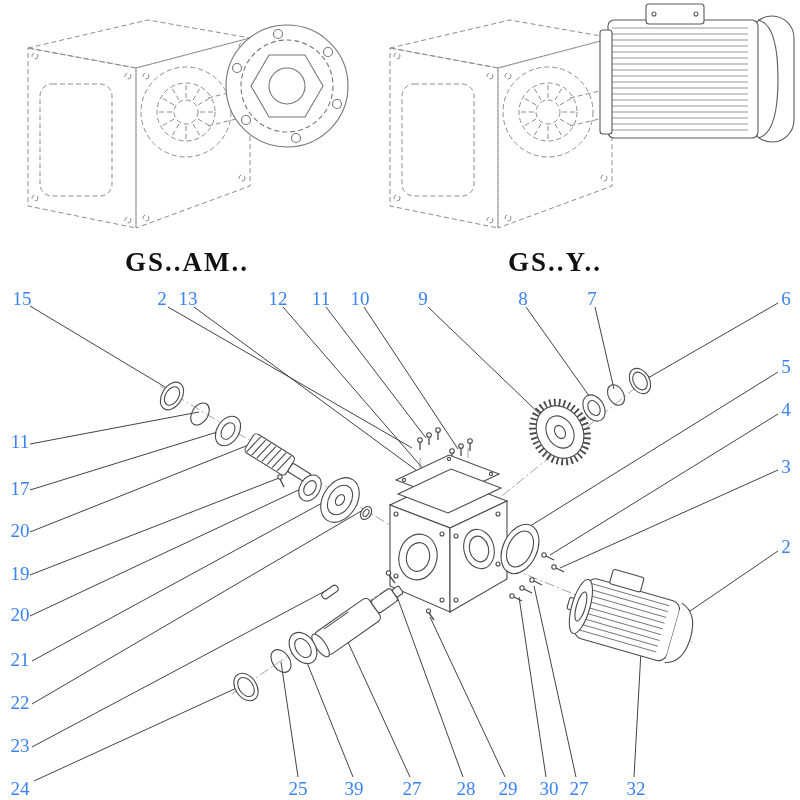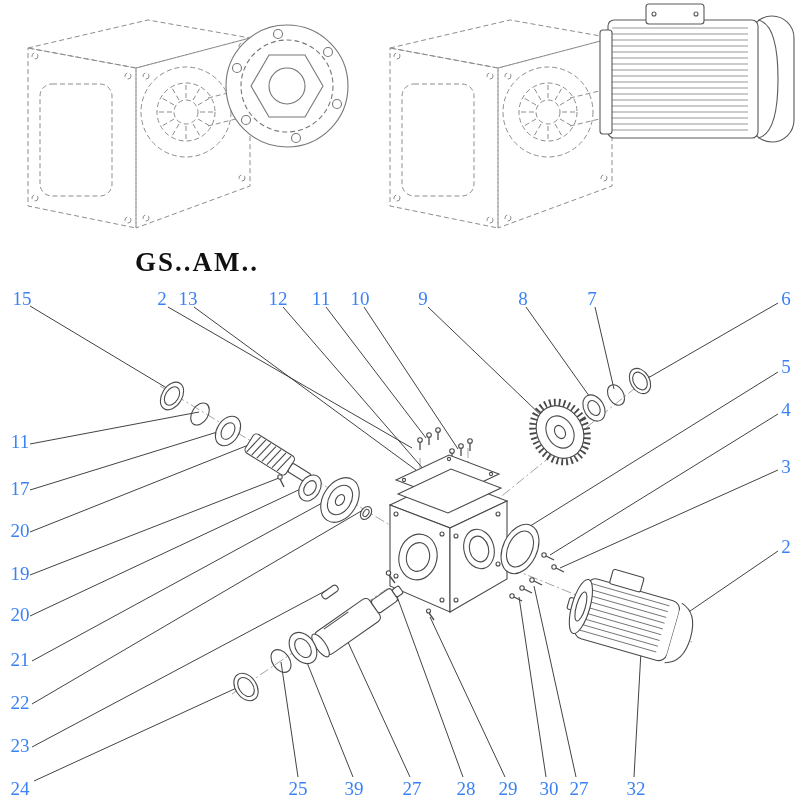--- a/index.html
+++ b/index.html
@@ -348,21 +348,22 @@
     <g transform="rotate(-35 281 661)">
       <ellipse cx="281" cy="661" rx="8.5" ry="12.5" fill="none"></ellipse>
     </g>
     <g transform="rotate(-35 246 687)">
       <ellipse cx="246" cy="687" rx="10.5" ry="15"></ellipse>
           <ellipse cx="246" cy="687" rx="7" ry="10.5"></ellipse>
     </g>
   </g>
 </svg>
 
-  <div class="variant-label" style="left:197px;top:262px">GS..AM..</div>
+  <div class="variant-label" style="left:187px;top:262px">GS..AM..</div>
+  <div class="variant-label" style="left:555px;top:262px">GS..Y..</div>
 
   <span class="co" style="left:22px;top:298px">15</span>
   <span class="co" style="left:162px;top:298px">2</span>
   <span class="co" style="left:188px;top:298px">13</span>
   <span class="co" style="left:278px;top:298px">12</span>
   <span class="co" style="left:321px;top:298px">11</span>
   <span class="co" style="left:360px;top:298px">10</span>
   <span class="co" style="left:423px;top:298px">9</span>
   <span class="co" style="left:523px;top:298px">8</span>
   <span class="co" style="left:592px;top:298px">7</span>

